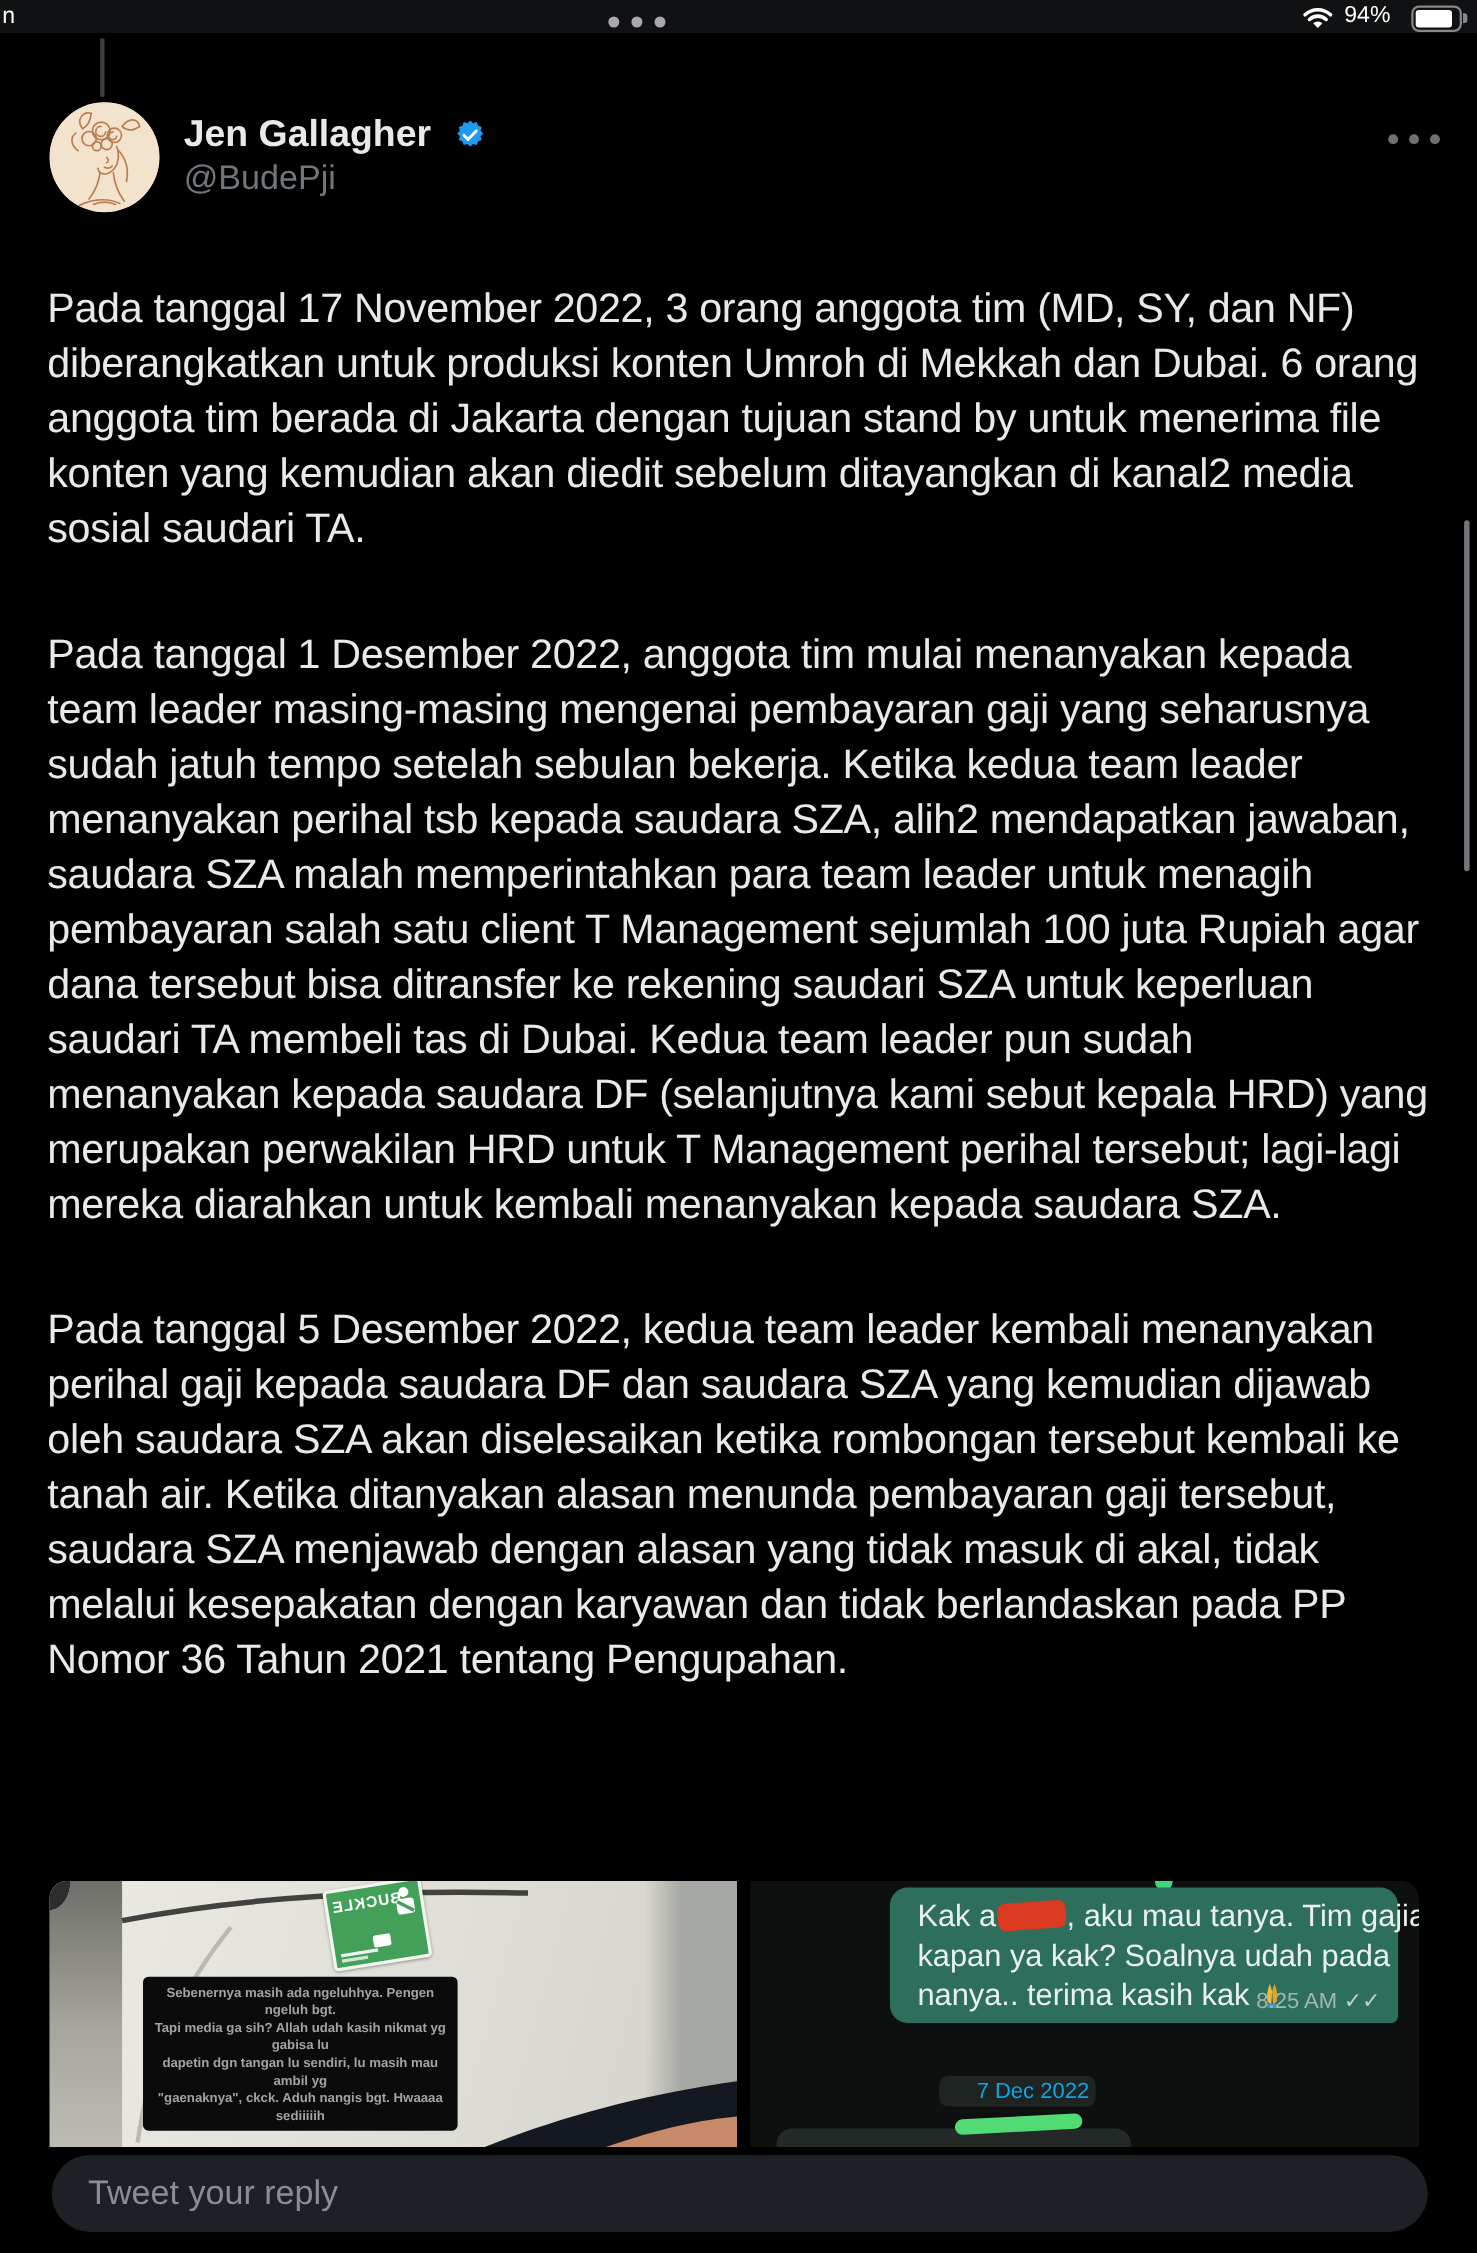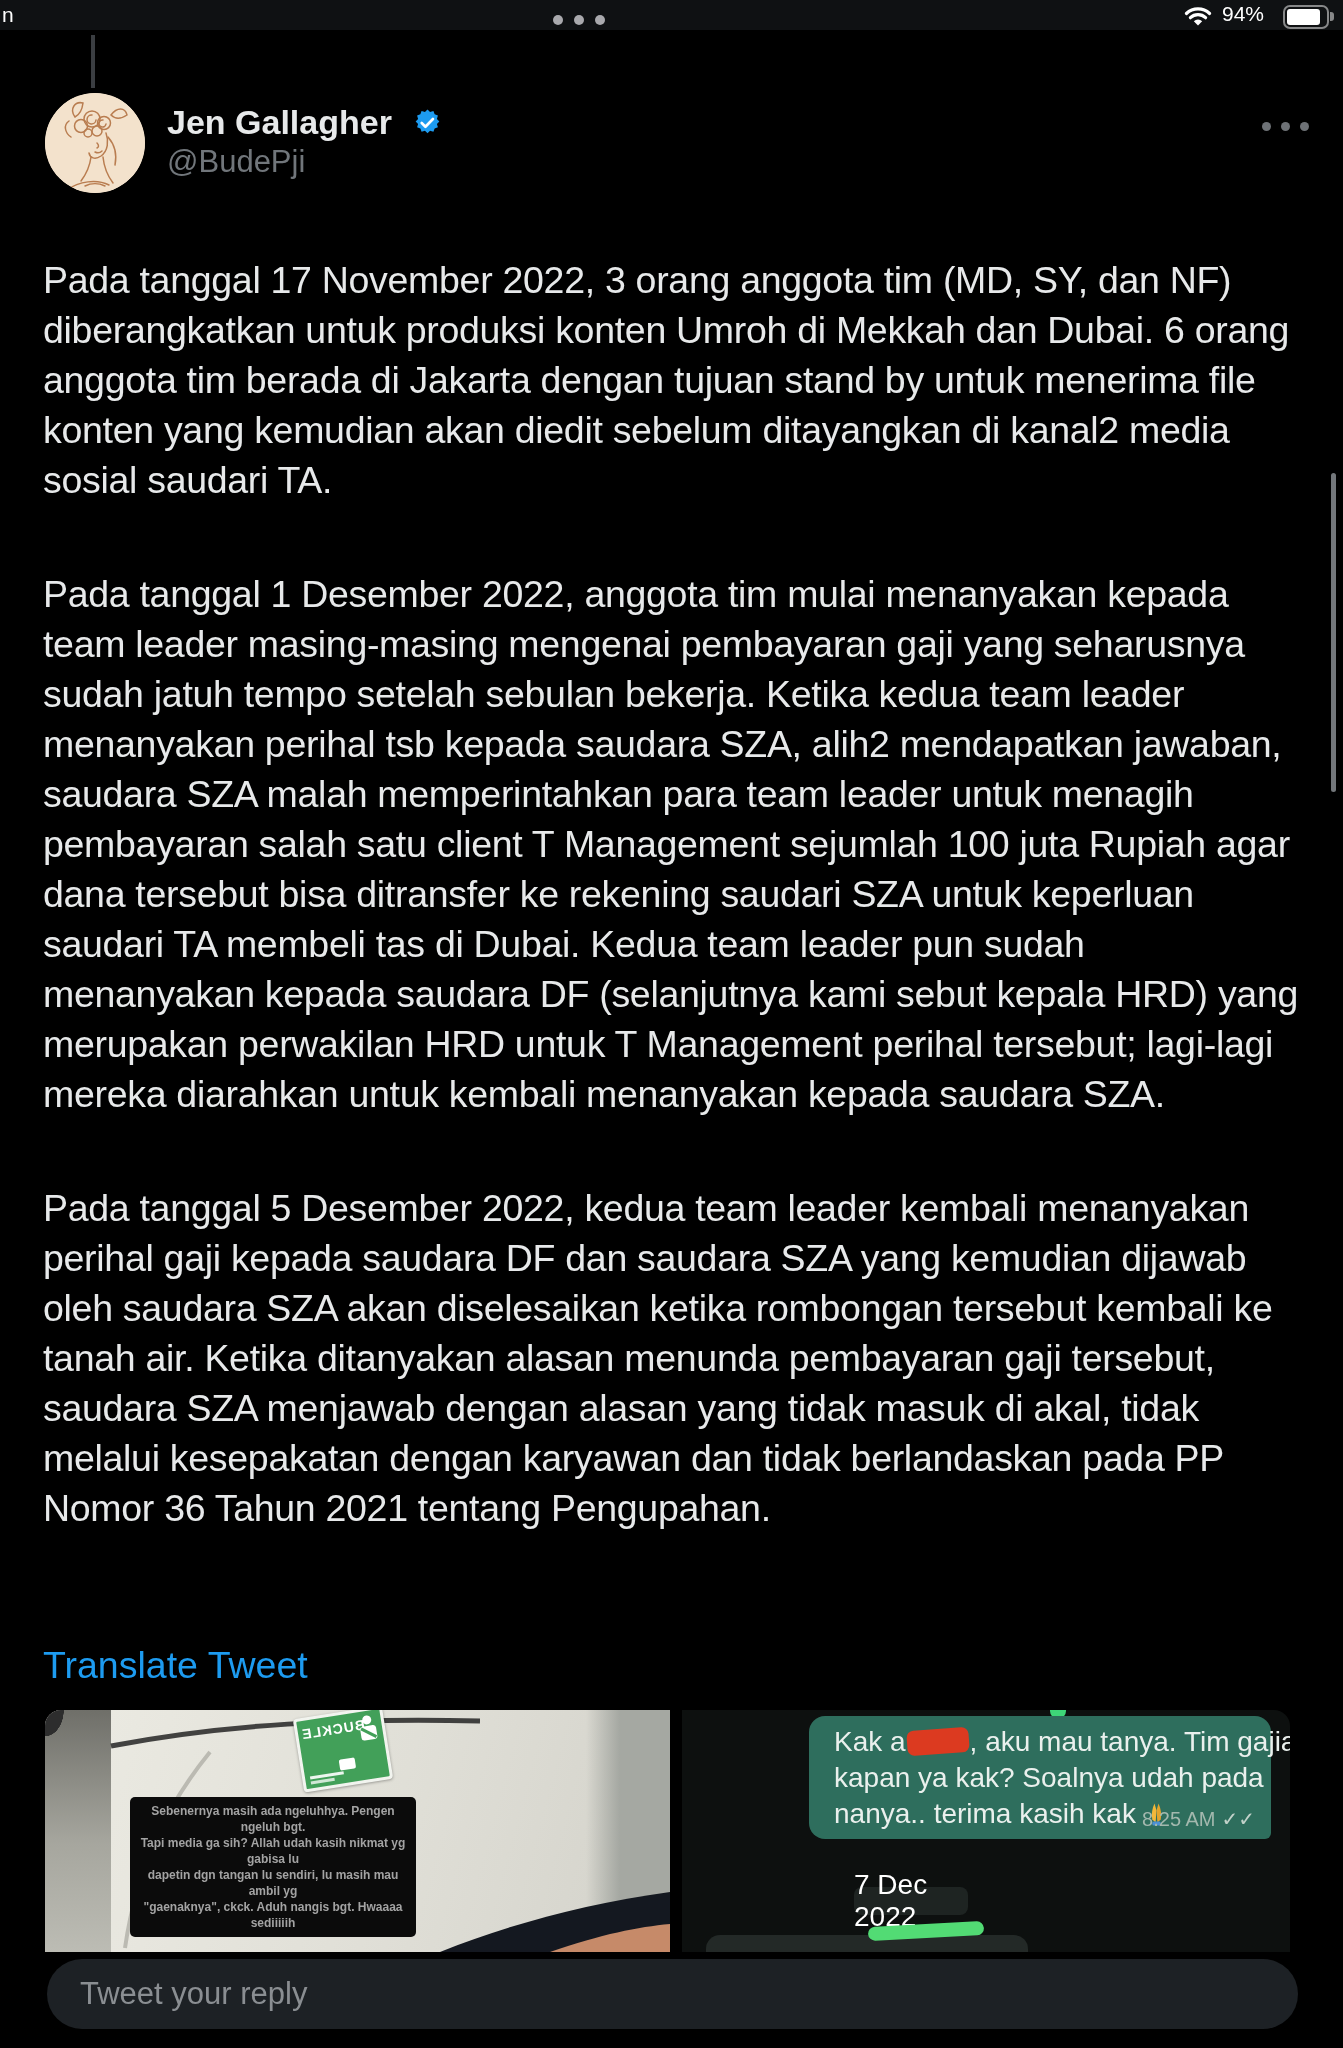--- a/index.html
+++ b/index.html
@@ -69,21 +69,21 @@
   .tipdot{position:absolute;left:368px;top:0;width:16px;height:9px;background:#3ed678;border-radius:0 0 8px 8px;}
   .bubble{position:absolute;left:127px;top:6px;width:462px;height:123px;background:#2e6e5d;
           border-radius:16px 16px 6px 16px;}
   .bubble .txt{position:absolute;left:25px;top:8px;font-size:28px;line-height:36px;color:#eaf0ed;white-space:nowrap;}
   .redact{display:inline-block;width:62px;height:25px;background:#dc3a20;border-radius:7px;
           transform:rotate(-4deg);vertical-align:-3px;margin:0 1px;}
   .hands{display:inline-block;vertical-align:-5px;margin-left:7px;}
   .bubble .meta{position:absolute;right:16px;bottom:8px;font-size:20px;color:#a3b8ae;}
   .bubble .meta .ticks{color:#c2d2ca;margin-left:6px;}
   .datepill{position:absolute;left:172px;top:177px;width:114px;height:28px;background:#1e2422;
-            border-radius:8px;color:#ffffff;font-size:28px;display:flex;align-items:center;justify-content:center;}
+            border-radius:8px;color:#0ea5e9;font-size:20px;display:flex;align-items:center;justify-content:center;padding-left:28px;}
   .stub{position:absolute;left:24px;top:225px;width:322px;height:17px;background:#232927;border-radius:14px 14px 0 0;}
   .gscribble{position:absolute;left:186px;top:214px;width:116px;height:14px;background:#52db74;
              border-radius:7px;transform:rotate(-3deg);}
 
   
   .reply-area{position:absolute;left:0;top:1952px;width:1343px;height:84px;background:#000;}
   .reply-pill{position:absolute;left:47px;top:7px;width:1251px;height:70px;background:#1d2125;
               border-radius:35px;display:flex;align-items:center;cursor:text;}
   .reply-ph{margin-left:33px;font-size:31px;color:#8a8e92;}
 
@@ -160,21 +160,20 @@
       <i></i>
       <i></i>
     </div>
 
   <div class="tweet-text">
     <p>Pada tanggal 17 November 2022, 3 orang anggota tim (MD, SY, dan NF) diberangkatkan untuk produksi konten Umroh di Mekkah dan Dubai. 6 orang anggota tim berada di Jakarta dengan tujuan stand by untuk menerima file konten yang kemudian akan diedit sebelum ditayangkan di kanal2 media sosial saudari TA.</p>
     <p>Pada tanggal 1 Desember 2022, anggota tim mulai menanyakan kepada team leader masing-masing mengenai pembayaran gaji yang seharusnya sudah jatuh tempo setelah sebulan bekerja. Ketika kedua team leader menanyakan perihal tsb kepada saudara SZA, alih2 mendapatkan jawaban, saudara SZA malah memperintahkan para team leader untuk menagih pembayaran salah satu client T Management sejumlah 100 juta Rupiah agar dana tersebut bisa ditransfer ke rekening saudari SZA untuk keperluan saudari TA membeli tas di Dubai. Kedua team leader pun sudah menanyakan kepada saudara DF (selanjutnya kami sebut kepala HRD) yang merupakan perwakilan HRD untuk T Management perihal tersebut; lagi-lagi mereka diarahkan untuk kembali menanyakan kepada saudara SZA.</p>
     <p>Pada tanggal 5 Desember 2022, kedua team leader kembali menanyakan perihal gaji kepada saudara DF dan saudara SZA yang kemudian dijawab oleh saudara SZA akan diselesaikan ketika rombongan tersebut kembali ke tanah air. Ketika ditanyakan alasan menunda pembayaran gaji tersebut, saudara SZA menjawab dengan alasan yang tidak masuk di akal, tidak melalui kesepakatan dengan karyawan dan tidak berlandaskan pada PP Nomor 36 Tahun 2021 tentang Pengupahan.</p>
   </div>
 
-  <div class="translate">Translate Tweet</div>
 
   <div class="media">
 
     <div class="img-left">
       <div class="strip"></div>
       <div class="corner-dark"></div>
       <div class="right-band"></div>
       <svg class="seat-lines" width="625" height="242" viewBox="0 0 625 242">
         <path d="M66 36 C 180 14 300 8 435 11" stroke="#242424" stroke-width="5" fill="none" opacity=".85"></path>
         <path d="M165 42 C 122 95 92 155 80 238" stroke="#b6b5ad" stroke-width="4" fill="none" opacity=".9"></path>

